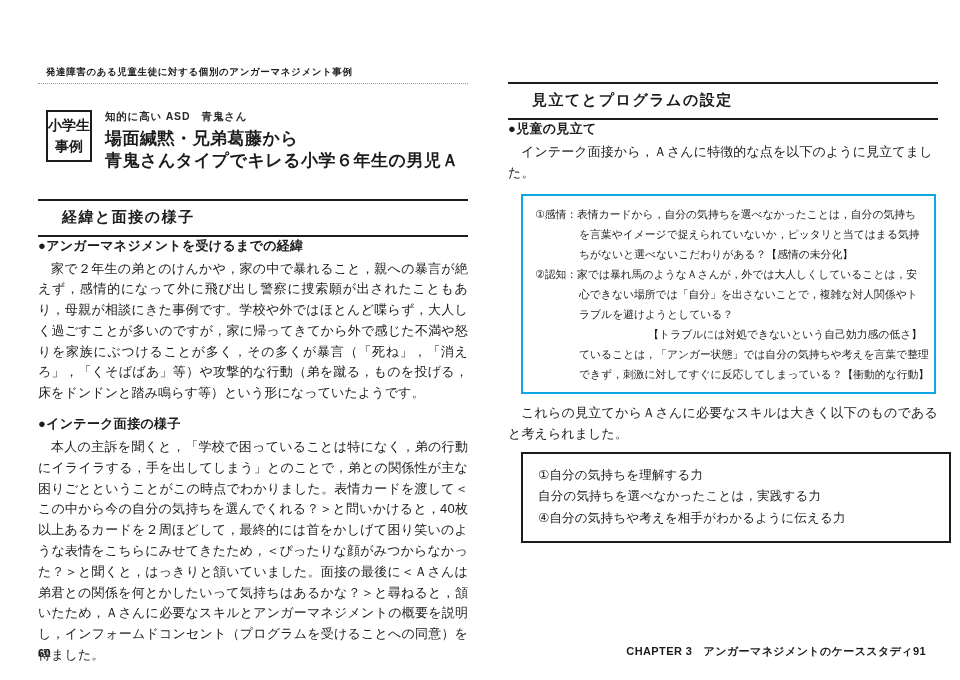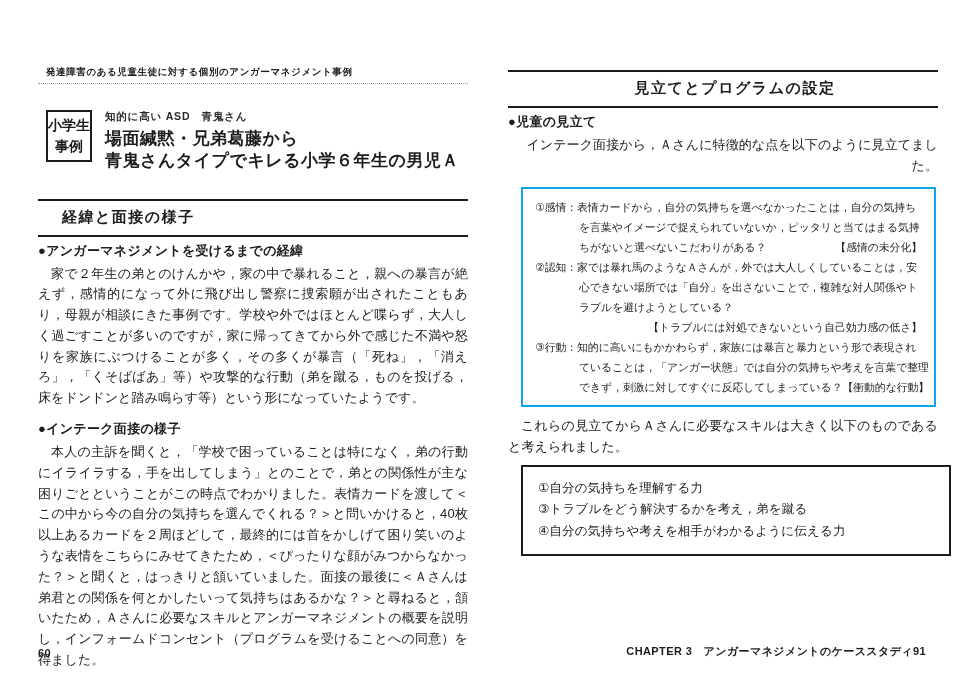--- a/index.html
+++ b/index.html
@@ -32,40 +32,40 @@
   .case-kicker { font-size:10.5px; font-weight:bold; letter-spacing:0.8px; color:#2a2a2a; }
   .case-title { font-size:17px; font-weight:bold; line-height:1.28; margin-top:4px; letter-spacing:0.5px; }
 
   .section-heading {
     margin-top:27px;
     border-top:2.5px solid #1c1c1c;
     border-bottom:2.5px solid #1c1c1c;
     padding:7px 0 8px 24px;
     font-size:15px; font-weight:bold; letter-spacing:1.5px;
   }
-  .page-right .section-heading { margin-top:0;text-align:center; }
+  .page-right .section-heading { margin-top:12px; }
 
-  .subhead { font-size:13px; font-weight:bold; margin-top:5px; letter-spacing:0.3px; }
+  .subhead { font-size:13px; font-weight:bold; letter-spacing:0.3px; }
   .body-para {
     font-size:13px; line-height:20.8px;
     text-align:justify; text-indent:1em;
     margin-top:4px; letter-spacing:0.1px;
   }
-  .page-right .intro-para { text-align:right; }
+  .page-right .intro-para { text-align:left; }
 
   
   .assessment-box {
     margin:10px 0 0 13px; width:415px;
     border:2px solid #0ea5e9;
     padding:8px 12px;
     font-size:10.8px; line-height:20px; letter-spacing:0;
   }
   .abox-line { white-space:nowrap; }
   .abox-line.cont { padding-left:44px; }
-  .abox-line.flexline { display:flex; justify-content:space-between; }
+  .abox-line.flexline { display:flex; }
   .abox-line.flexline.cont { padding-left:44px; }
   .abox-line.rightline { text-align:right; }
 
   .bridge-para { font-size:13px; line-height:21.5px; text-align:justify; text-indent:1em; margin-top:8px; letter-spacing:0.1px; }
 
   .skills-box {
     margin:7px 0 0 13px; width:430px;
     border:2px solid #1c1c1c;
     padding:11px 15px;
     font-size:12.5px; line-height:21.8px; letter-spacing:0.2px;
@@ -123,33 +123,32 @@
     <div class="abox-line">①感情：表情カードから，自分の気持ちを選べなかったことは，自分の気持ち</div>
     <div class="abox-line cont">を言葉やイメージで捉えられていないか，ピッタリと当てはまる気持</div>
     <div class="abox-line cont flexline">
       <span>ちがないと選べないこだわりがある？</span>
       <span>【感情の未分化】</span>
     </div>
     <div class="abox-line">②認知：家では暴れ馬のようなＡさんが，外では大人しくしていることは，安</div>
     <div class="abox-line cont">心できない場所では「自分」を出さないことで，複雑な対人関係やト</div>
     <div class="abox-line cont">ラブルを避けようとしている？</div>
     <div class="abox-line rightline">【トラブルには対処できないという自己効力感の低さ】</div>
-    <div class="abox-line">③行動：知的に高いにもかかわらず，家族には暴言と暴力という形で表現され</div>
     <div class="abox-line cont">ていることは，「アンガー状態」では自分の気持ちや考えを言葉で整理</div>
     <div class="abox-line cont flexline">
       <span>できず，刺激に対してすぐに反応してしまっている？</span>
       <span>【衝動的な行動】</span>
     </div>
   </div>
 
   <div class="bridge-para">これらの見立てからＡさんに必要なスキルは大きく以下のものであると考えられました。</div>
 
   <div class="skills-box">
     <div>①自分の気持ちを理解する力</div>
-    <div>③トラブルをどう解決するかを考え，弟を蹴る</div>
+    <div>自分の気持ちを選べなかったことは，実践する力</div>
     <div>④自分の気持ちや考えを相手がわかるように伝える力</div>
   </div>
 </div>
 
 <div class="footer-left">60</div>
 <div class="footer-right">
   <span class="chap">CHAPTER 3　アンガーマネジメントのケーススタディ</span>
   <span class="pnum">91</span>
 </div>
 

